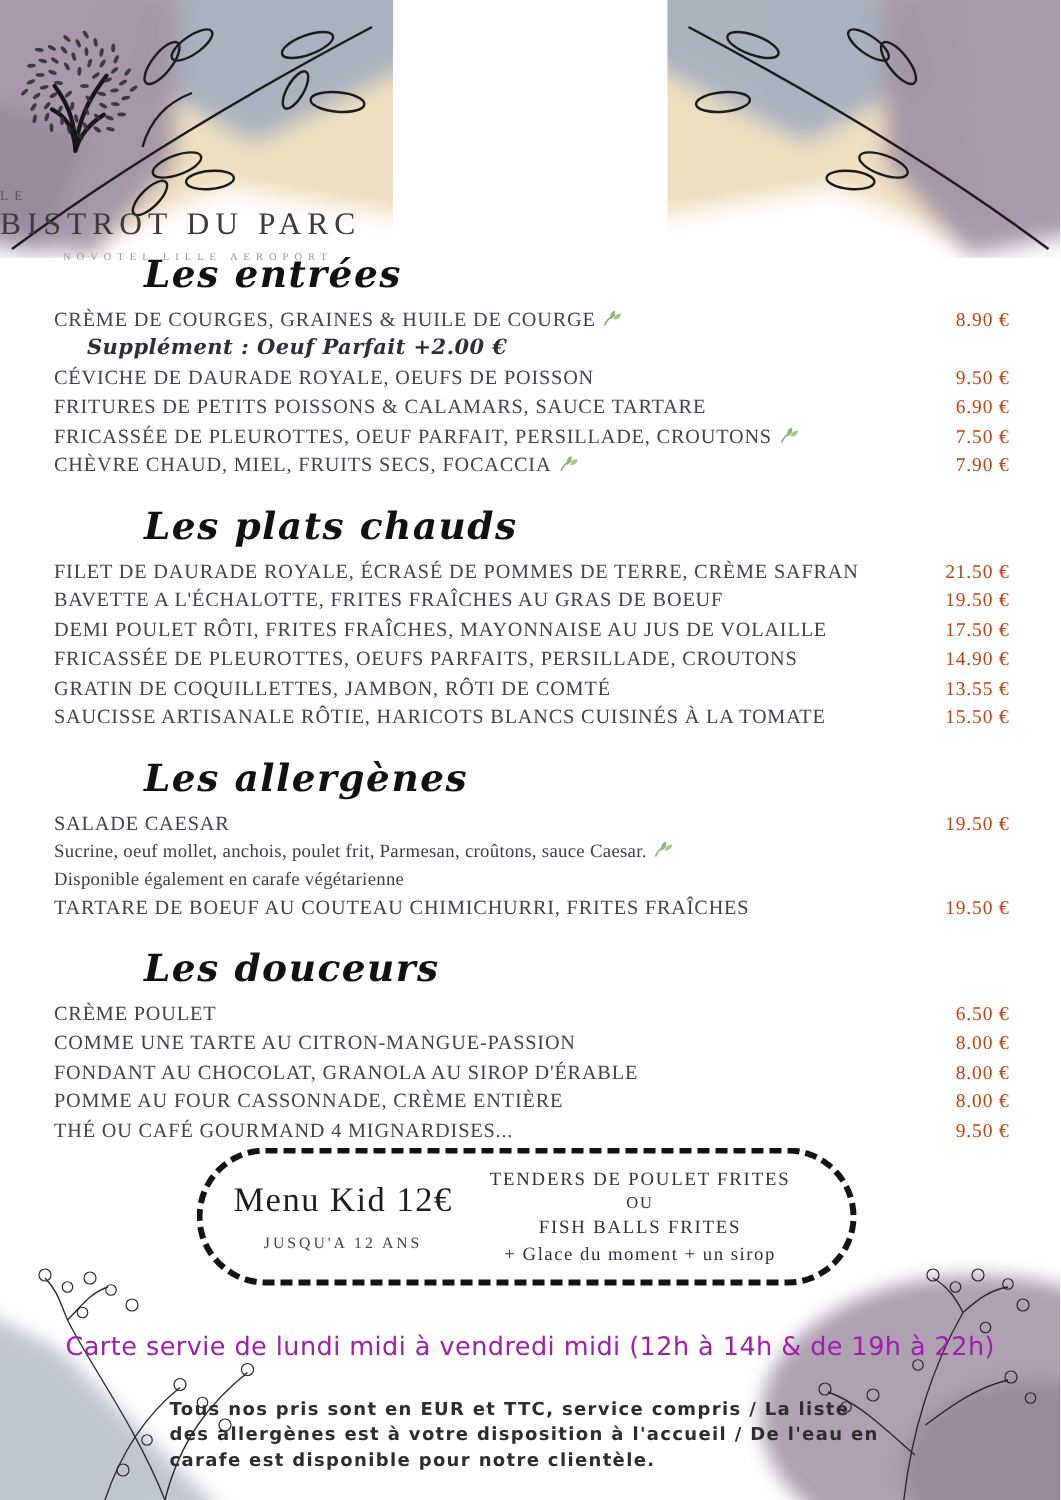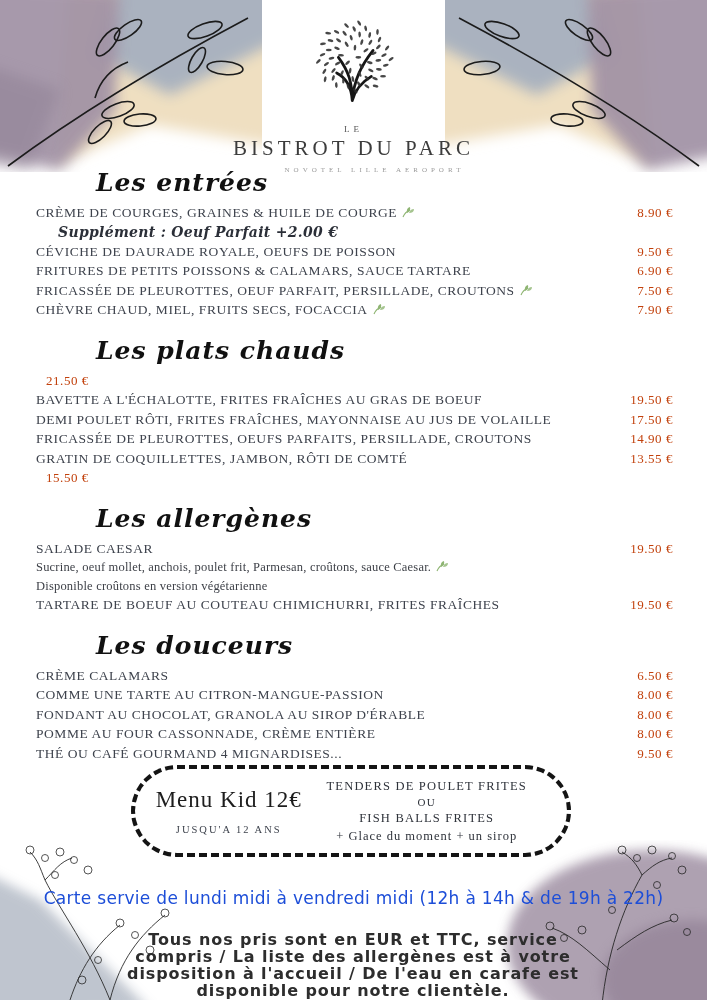--- a/index.html
+++ b/index.html
@@ -7,21 +7,21 @@
     position:relative;width:707px;height:1000px;overflow:hidden;
     background:#ffffff;font-family:"Liberation Serif","DejaVu Serif",serif;
   }
   
   .corner{position:absolute;pointer-events:none;}
   .corner.tl{top:0;left:0;}
   .corner.tr{top:0;right:0;transform:scaleX(-1);}
   .corner.bl{bottom:0;left:0;}
   .corner.br{bottom:0;right:0;}
   
-  .logo{position:absolute;top:14px;left:0;right:0;text-align:center;}
+  .logo{position:absolute;top:14px;left:0;right:0;text-align:left;}
   .logo .le{font-size:9px;letter-spacing:4px;color:#555;margin-top:2px;}
   .logo .name{font-size:21px;letter-spacing:4px;color:#3c3c3c;margin-top:2px;}
   .logo .sub{font-size:7px;letter-spacing:4px;color:#9a9a9a;margin-top:5px;padding-left:42px;}
   
   .menu{position:absolute;left:36px;right:34px;top:168px;}
   .section-title{
     font-family:"DejaVu Serif",serif;font-style:italic;font-weight:700;
     font-size:25px;color:#111;margin:0 0 6px 60px;letter-spacing:1px;
   }
   .section{margin-bottom:14px;}
@@ -47,26 +47,26 @@
   .kid-title{font-size:23px;color:#1d1d1d;letter-spacing:1px;}
   .kid-age{font-size:10.5px;letter-spacing:2px;color:#3e434d;margin-top:11px;}
   .kid-right{width:62%;text-align:center;font-size:12.5px;letter-spacing:1.2px;color:#2e323a;line-height:16px;}
   .kid-right .opt{font-weight:400;}
   .kid-right .or{font-size:11px;}
   .kid-right .extras{letter-spacing:1px;margin-top:2px;}
   
   .service{
     position:absolute;left:0;right:0;top:888px;text-align:center;
     font-family:"DejaVu Sans","Liberation Sans",sans-serif;
-    font-size:17px;color:#1d4ed8;letter-spacing:0.3px;
+    font-size:17px;color:#a21caf;letter-spacing:0.3px;
   }
   .footer{
-    position:absolute;left:113px;width:480px;top:931px;text-align:center;
+    position:absolute;left:113px;width:480px;top:931px;text-align:left;
     font-family:"DejaVu Sans","Liberation Sans",sans-serif;font-weight:700;
-    font-size:16px;color:#2d2d2d;letter-spacing:0.9px;line-height:17px;
+    font-size:12px;color:#2d2d2d;letter-spacing:0.9px;line-height:17px;
   }
 </style>
 </head>
 <body>
 
 <div class="page">
 
   <svg class="corner tl" width="262" height="172" viewBox="0 0 262 172">
     <defs>
         <filter id="wb" x="-40%" y="-40%" width="180%" height="180%">
@@ -263,63 +263,65 @@
               <path d="M2,11 Q4,6 9,4" stroke="#8fb573" stroke-width="1.1" fill="none"></path>
               <path d="M6,7 Q5,2 9,1 Q10,5 6,7 Z" fill="#8fb573"></path>
               <path d="M8,7 Q9,3 13,3 Q13,7 8,7 Z" fill="#8fb573" opacity="0.8"></path>
             </svg></span>
           <span class="pr">7.90 €</span>
         </div>
       </div>
       <div class="section">
         <div class="section-title">Les plats chauds</div>
         <div class="row">
+          <span class="nm">FILET DE DAURADE ROYALE, ÉCRASÉ DE POMMES DE TERRE, CRÈME SAFRAN</span>
           <span class="pr">21.50 €</span>
         </div>
         <div class="row">
           <span class="nm">BAVETTE A L'ÉCHALOTTE, FRITES FRAÎCHES AU GRAS DE BOEUF</span>
           <span class="pr">19.50 €</span>
         </div>
         <div class="row">
           <span class="nm">DEMI POULET RÔTI, FRITES FRAÎCHES, MAYONNAISE AU JUS DE VOLAILLE</span>
           <span class="pr">17.50 €</span>
         </div>
         <div class="row">
           <span class="nm">FRICASSÉE DE PLEUROTTES, OEUFS PARFAITS, PERSILLADE, CROUTONS</span>
           <span class="pr">14.90 €</span>
         </div>
         <div class="row">
           <span class="nm">GRATIN DE COQUILLETTES, JAMBON, RÔTI DE COMTÉ</span>
           <span class="pr">13.55 €</span>
         </div>
         <div class="row">
+          <span class="nm">SAUCISSE ARTISANALE RÔTIE, HARICOTS BLANCS CUISINÉS À LA TOMATE</span>
           <span class="pr">15.50 €</span>
         </div>
       </div>
       <div class="section">
         <div class="section-title">Les allergènes</div>
         <div class="row">
           <span class="nm">SALADE CAESAR</span>
           <span class="pr">19.50 €</span>
         </div>
         <div class="subline plain">Sucrine, oeuf mollet, anchois, poulet frit, Parmesan, croûtons, sauce Caesar.<svg class="leafi" viewBox="0 0 14 12">
             <path d="M2,11 Q4,6 9,4" stroke="#8fb573" stroke-width="1.1" fill="none"></path>
             <path d="M6,7 Q5,2 9,1 Q10,5 6,7 Z" fill="#8fb573"></path>
             <path d="M8,7 Q9,3 13,3 Q13,7 8,7 Z" fill="#8fb573" opacity="0.8"></path>
           </svg></div>
-        <div class="subline plain">Disponible croûtons en version végétarienne</div>
+        <div class="subline plain">Disponible également en carafe végétarienne</div>
         <div class="row">
           <span class="nm">TARTARE DE BOEUF AU COUTEAU CHIMICHURRI, FRITES FRAÎCHES</span>
           <span class="pr">19.50 €</span>
         </div>
       </div>
       <div class="section">
         <div class="section-title">Les douceurs</div>
         <div class="row">
-          <span class="nm">CRÈME CALAMARS</span>
+          <span class="nm">CRÈME POULET</span>
           <span class="pr">6.50 €</span>
         </div>
         <div class="row">
           <span class="nm">COMME UNE TARTE AU CITRON-MANGUE-PASSION</span>
           <span class="pr">8.00 €</span>
         </div>
         <div class="row">
           <span class="nm">FONDANT AU CHOCOLAT, GRANOLA AU SIROP D'ÉRABLE</span>
           <span class="pr">8.00 €</span>
         </div>

